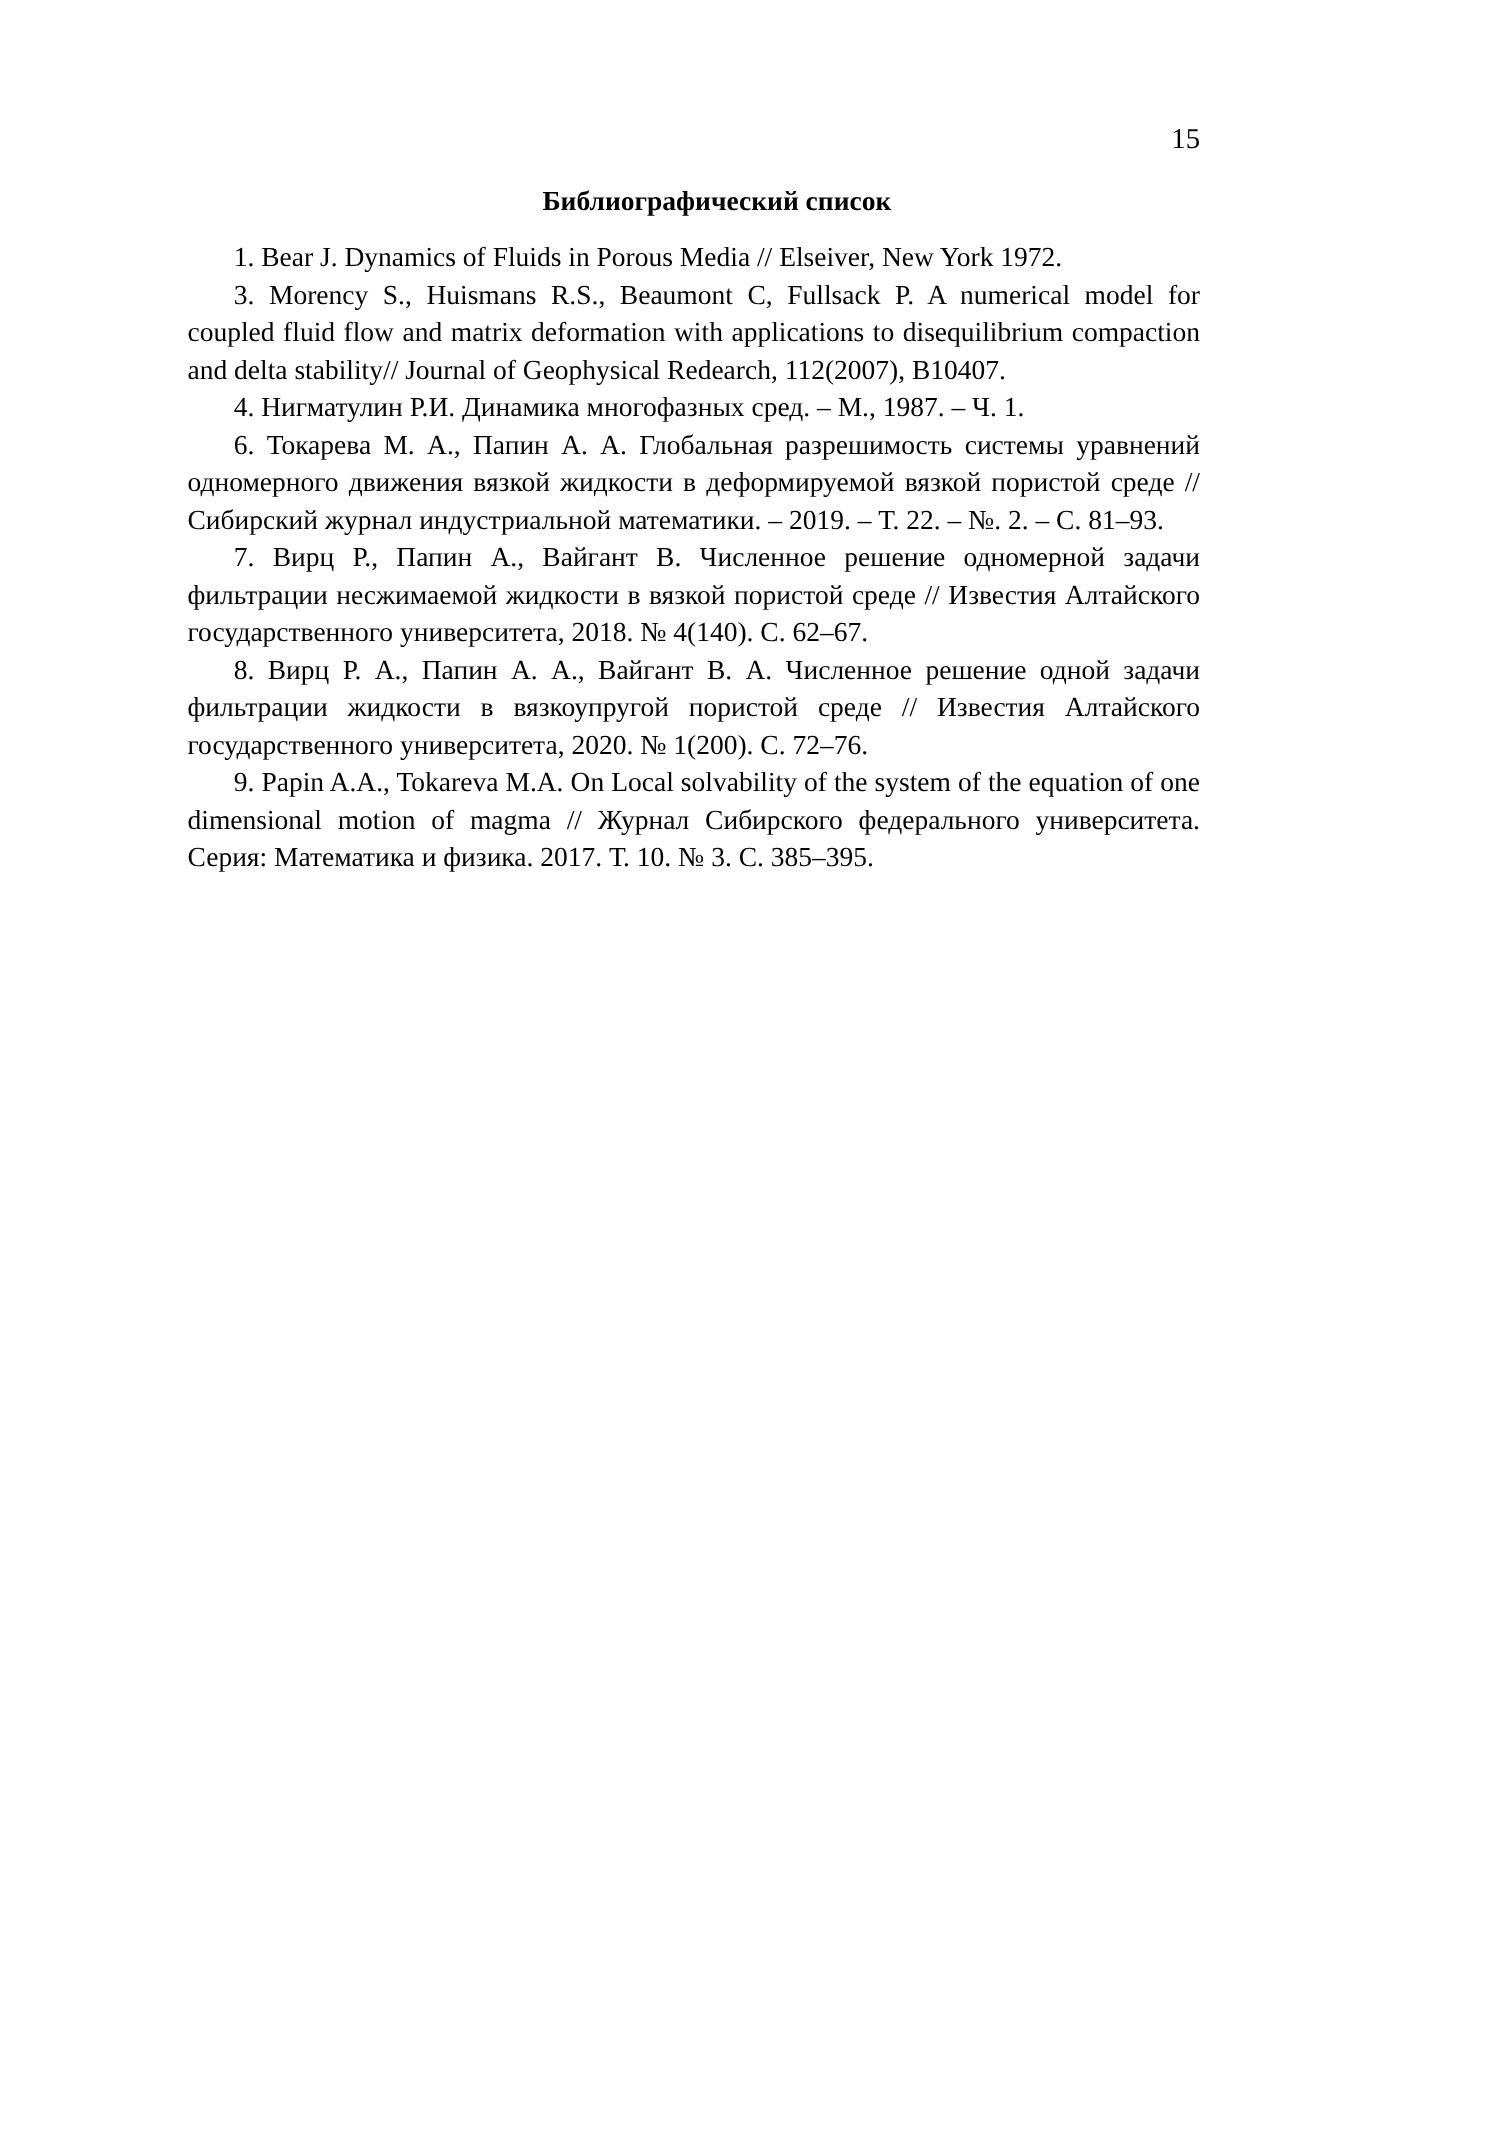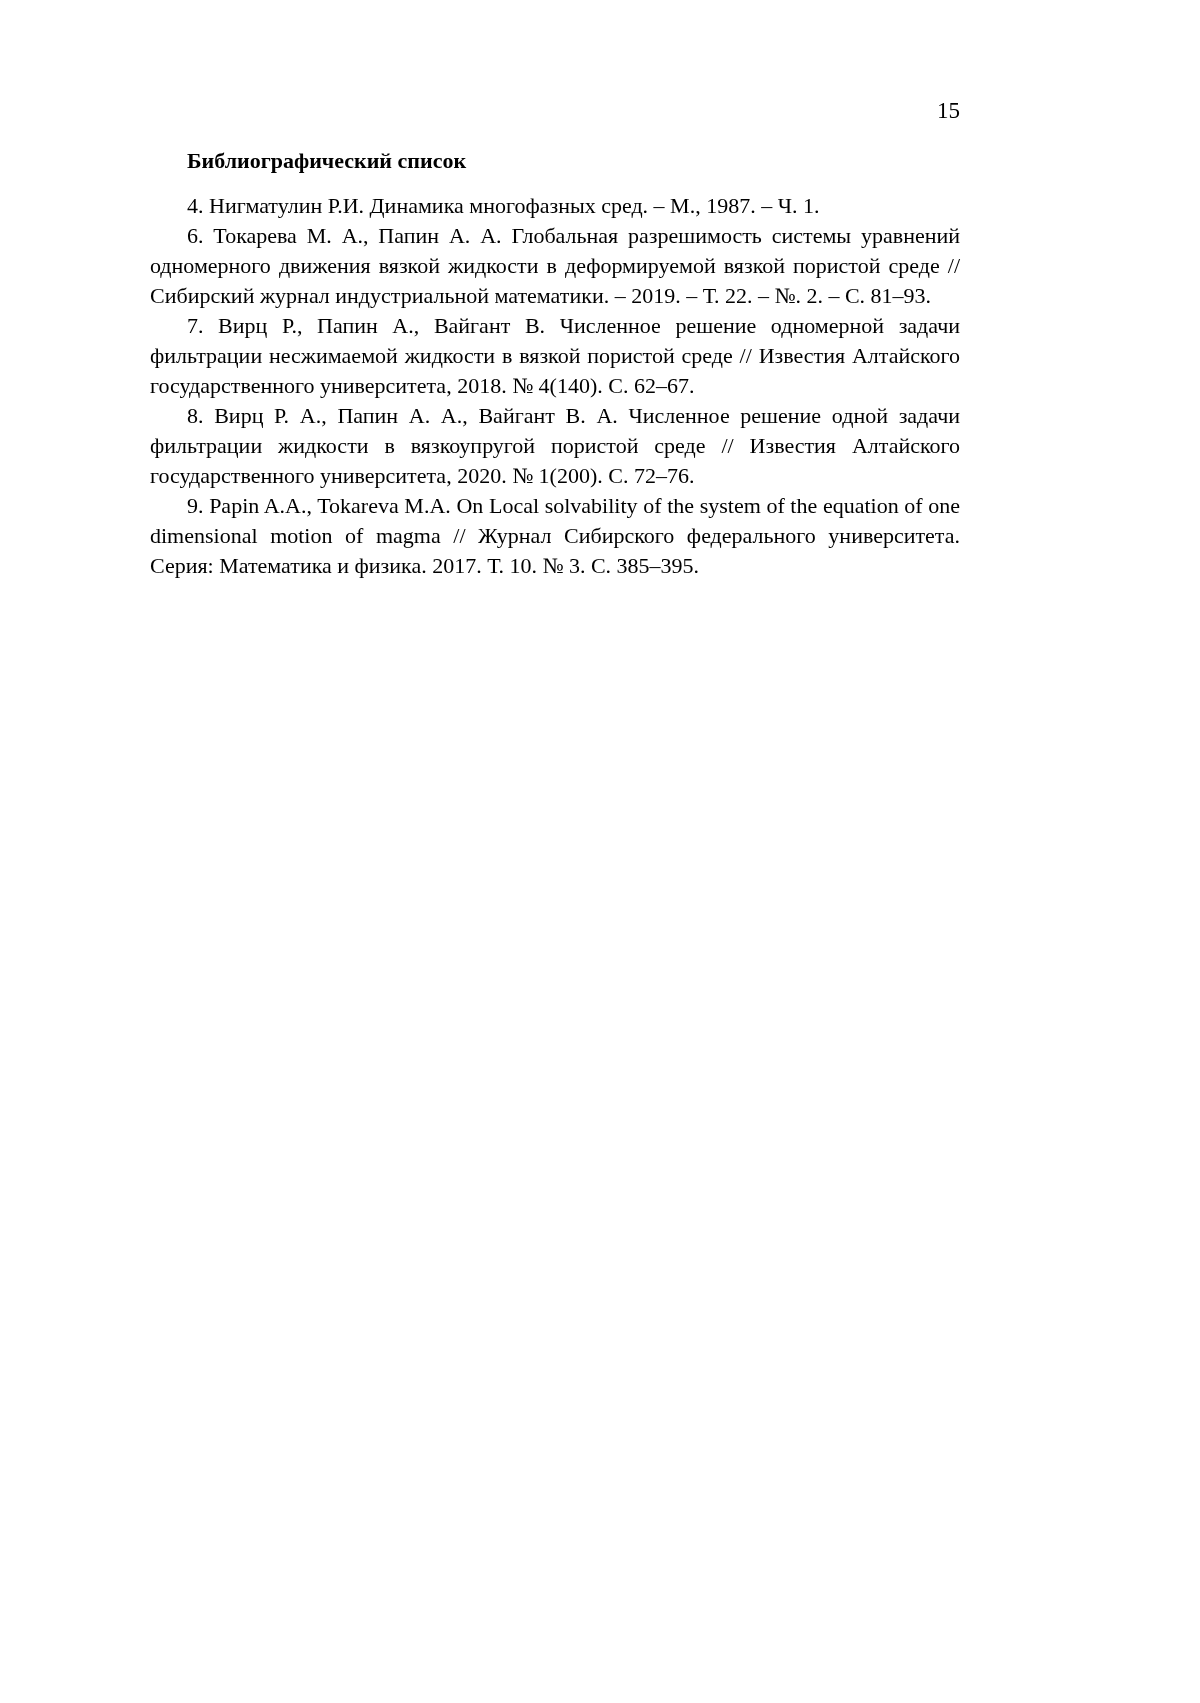--- a/index.html
+++ b/index.html
@@ -35,20 +35,21 @@
     line-height: 31px;
     text-align: justify;
     text-indent: 0;
   }
   .bib-heading {
     margin: 20px 0 15px 0;
     font-weight: bold;
     font-size: 22px;
     line-height: 30px;
     text-indent: 37px;
+    text-align: center;
   }
   .ref-list {
     margin: 0;
     padding: 0;
   }
   .ref {
     margin: 0;
     padding: 0;
     font-size: 22px;
     line-height: 30px;
@@ -61,20 +62,22 @@
 
 <div class="page">
   <div class="content">
 
     <div class="page-number">15</div>
 
 
     <div class="bib-heading">Библиографический список</div>
 
     <div class="ref-list">
+      <p class="ref">1. Bear J. Dynamics of Fluids in Porous Media // Elseiver, New York 1972.</p>
+      <p class="ref">3. Morency S., Huismans R.S., Beaumont C, Fullsack P. A numerical model for coupled fluid flow and matrix deformation with applications to disequilibrium compaction and delta stability// Journal of Geophysical Redearch, 112(2007), B10407.</p>
       <p class="ref">4. Нигматулин Р.И. Динамика многофазных сред. – М., 1987. – Ч. 1.</p>
       <p class="ref">6. Токарева М. А., Папин А. А. Глобальная разрешимость системы уравнений одномерного движения вязкой жидкости в деформируемой вязкой пористой среде // Сибирский журнал индустриальной математики. – 2019. – Т. 22. – №. 2. – С. 81–93.</p>
       <p class="ref">7. Вирц Р., Папин А., Вайгант В. Численное решение одномерной задачи фильтрации несжимаемой жидкости в вязкой пористой среде // Известия Алтайского государственного университета, 2018. № 4(140). С. 62–67.</p>
       <p class="ref">8. Вирц Р. А., Папин А. А., Вайгант В. А. Численное решение одной задачи фильтрации жидкости в вязкоупругой пористой среде // Известия Алтайского государственного университета, 2020. № 1(200). С. 72–76.</p>
       <p class="ref">9. Papin A.A., Tokareva M.A. On Local solvability of the system of the equation of one dimensional motion of magma // Журнал Сибирского федерального университета. Серия: Математика и физика. 2017. Т. 10. № 3. С. 385–395.</p>
     </div>
 
   </div>
 </div>
 

